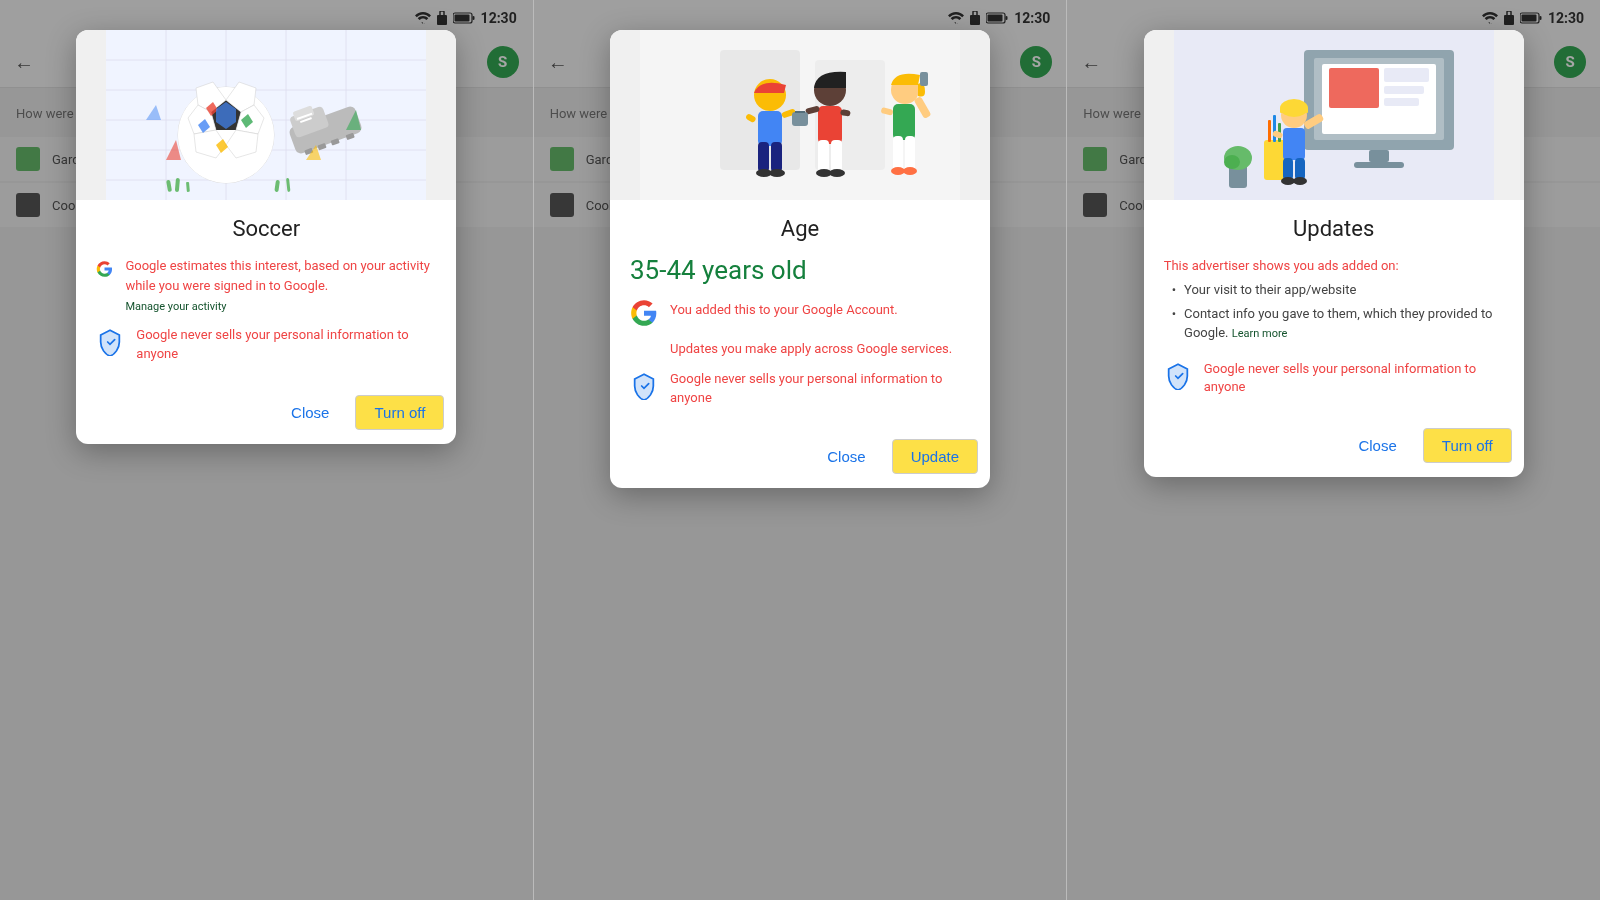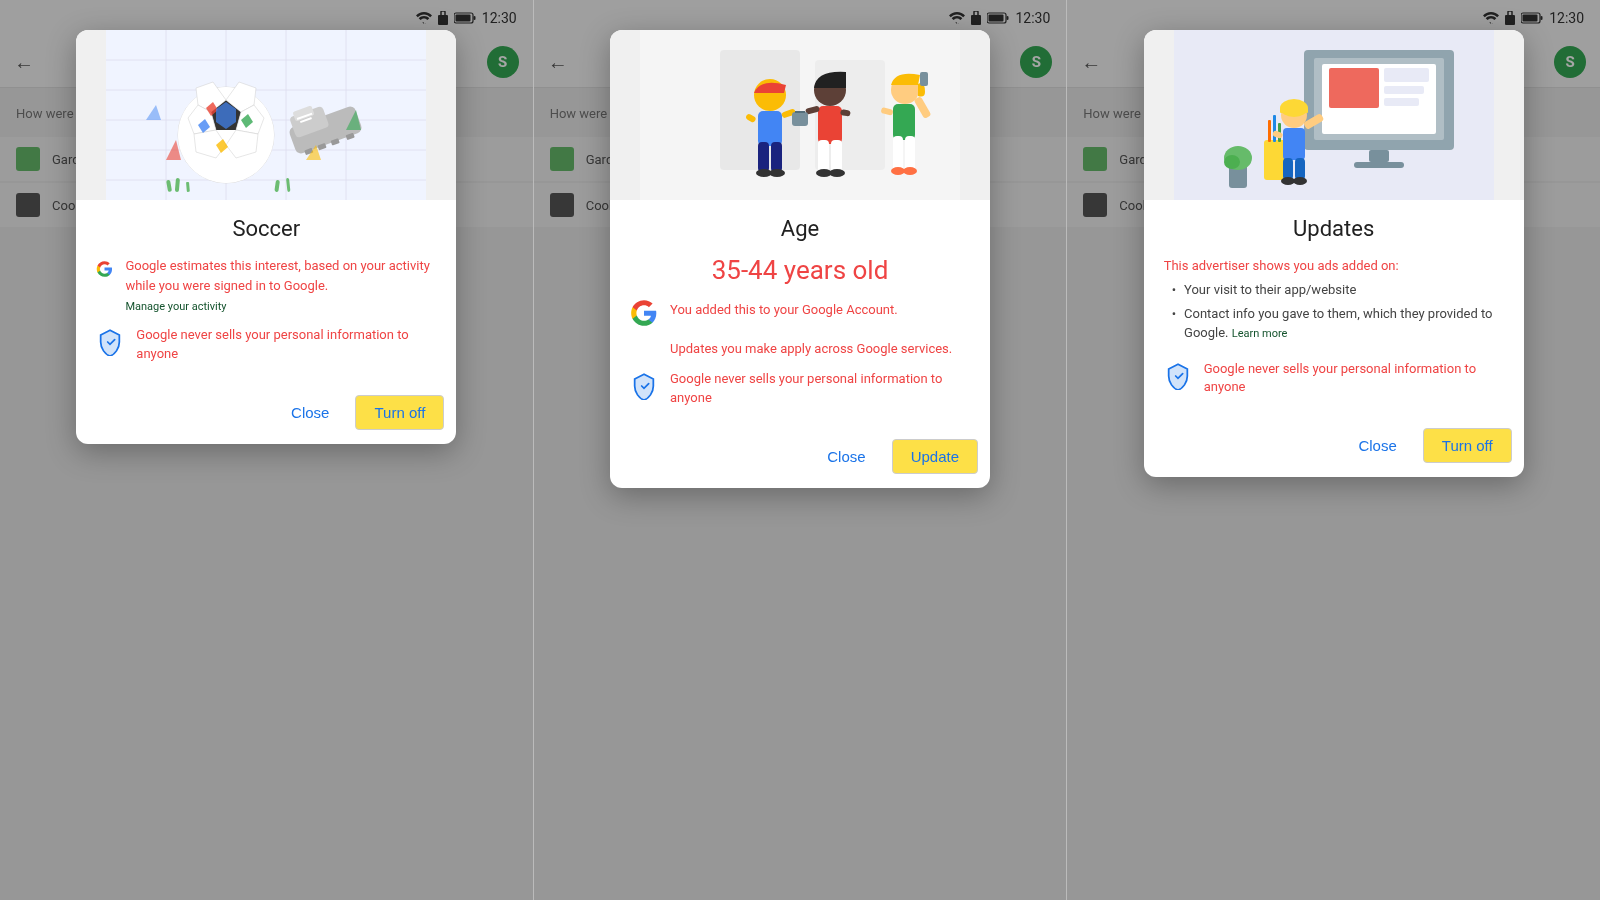--- a/index.html
+++ b/index.html
@@ -36,21 +36,21 @@
       height: 36px;
       background: #f5f5f5;
       display: flex;
       align-items: center;
       justify-content: flex-end;
       padding: 0 16px;
       gap: 6px;
       font-size: 13px;
       color: #333;
     }
-    .status-bar .time { font-weight: normal; font-size: 14px; }
+    .status-bar .time { font-weight: bold; font-size: 14px; }
     .status-icons { display: flex; align-items: center; gap: 5px; }
 
     
     .top-bar {
       height: 52px;
       background: #f5f5f5;
       display: flex;
       align-items: center;
       padding: 0 14px;
       gap: 12px;
@@ -494,21 +494,21 @@
             <rect x="280" y="42" width="8" height="14" rx="2" fill="#78909C"></rect>
 
             <rect x="242" y="77" width="12" height="6" rx="3" fill="#FFCC80" transform="rotate(15,242,77)"></rect>
 
             <ellipse cx="258" cy="141" rx="7" ry="4" fill="#FF7043"></ellipse>
             <ellipse cx="270" cy="141" rx="7" ry="4" fill="#FF7043"></ellipse>
           </svg>
         </div>
         <div class="dialog-body">
           <div class="dialog-title">Age</div>
-          <div style="font-size:26px;font-weight:400;text-align:center;color:#ef4444;margin-bottom:14px;">35-44 years old</div>
+          <div style="font-size:26px;font-weight:400;color:#15803d;margin-bottom:14px;">35-44 years old</div>
           <div class="info-row">
             <svg class="google-g-svg" viewBox="0 0 24 24">
               <path d="M22.56 12.25c0-.78-.07-1.53-.2-2.25H12v4.26h5.92c-.26 1.37-1.04 2.53-2.21 3.31v2.77h3.57c2.08-1.92 3.28-4.74 3.28-8.09z" fill="#4285F4"></path>
               <path d="M12 23c2.97 0 5.46-.98 7.28-2.66l-3.57-2.77c-.98.66-2.23 1.06-3.71 1.06-2.86 0-5.29-1.93-6.16-4.53H2.18v2.84C3.99 20.53 7.7 23 12 23z" fill="#34A853"></path>
               <path d="M5.84 14.09c-.22-.66-.35-1.36-.35-2.09s.13-1.43.35-2.09V7.07H2.18C1.43 8.55 1 10.22 1 12s.43 3.45 1.18 4.93l3.66-2.84z" fill="#FBBC05"></path>
               <path d="M12 5.38c1.62 0 3.06.56 4.21 1.64l3.15-3.15C17.45 2.09 14.97 1 12 1 7.7 1 3.99 3.47 2.18 7.07l3.66 2.84c.87-2.6 3.3-4.53 6.16-4.53z" fill="#EA4335"></path>
             </svg>
             <div>
               <span class="info-text">You added this to your Google Account.</span>
               <br><br>

